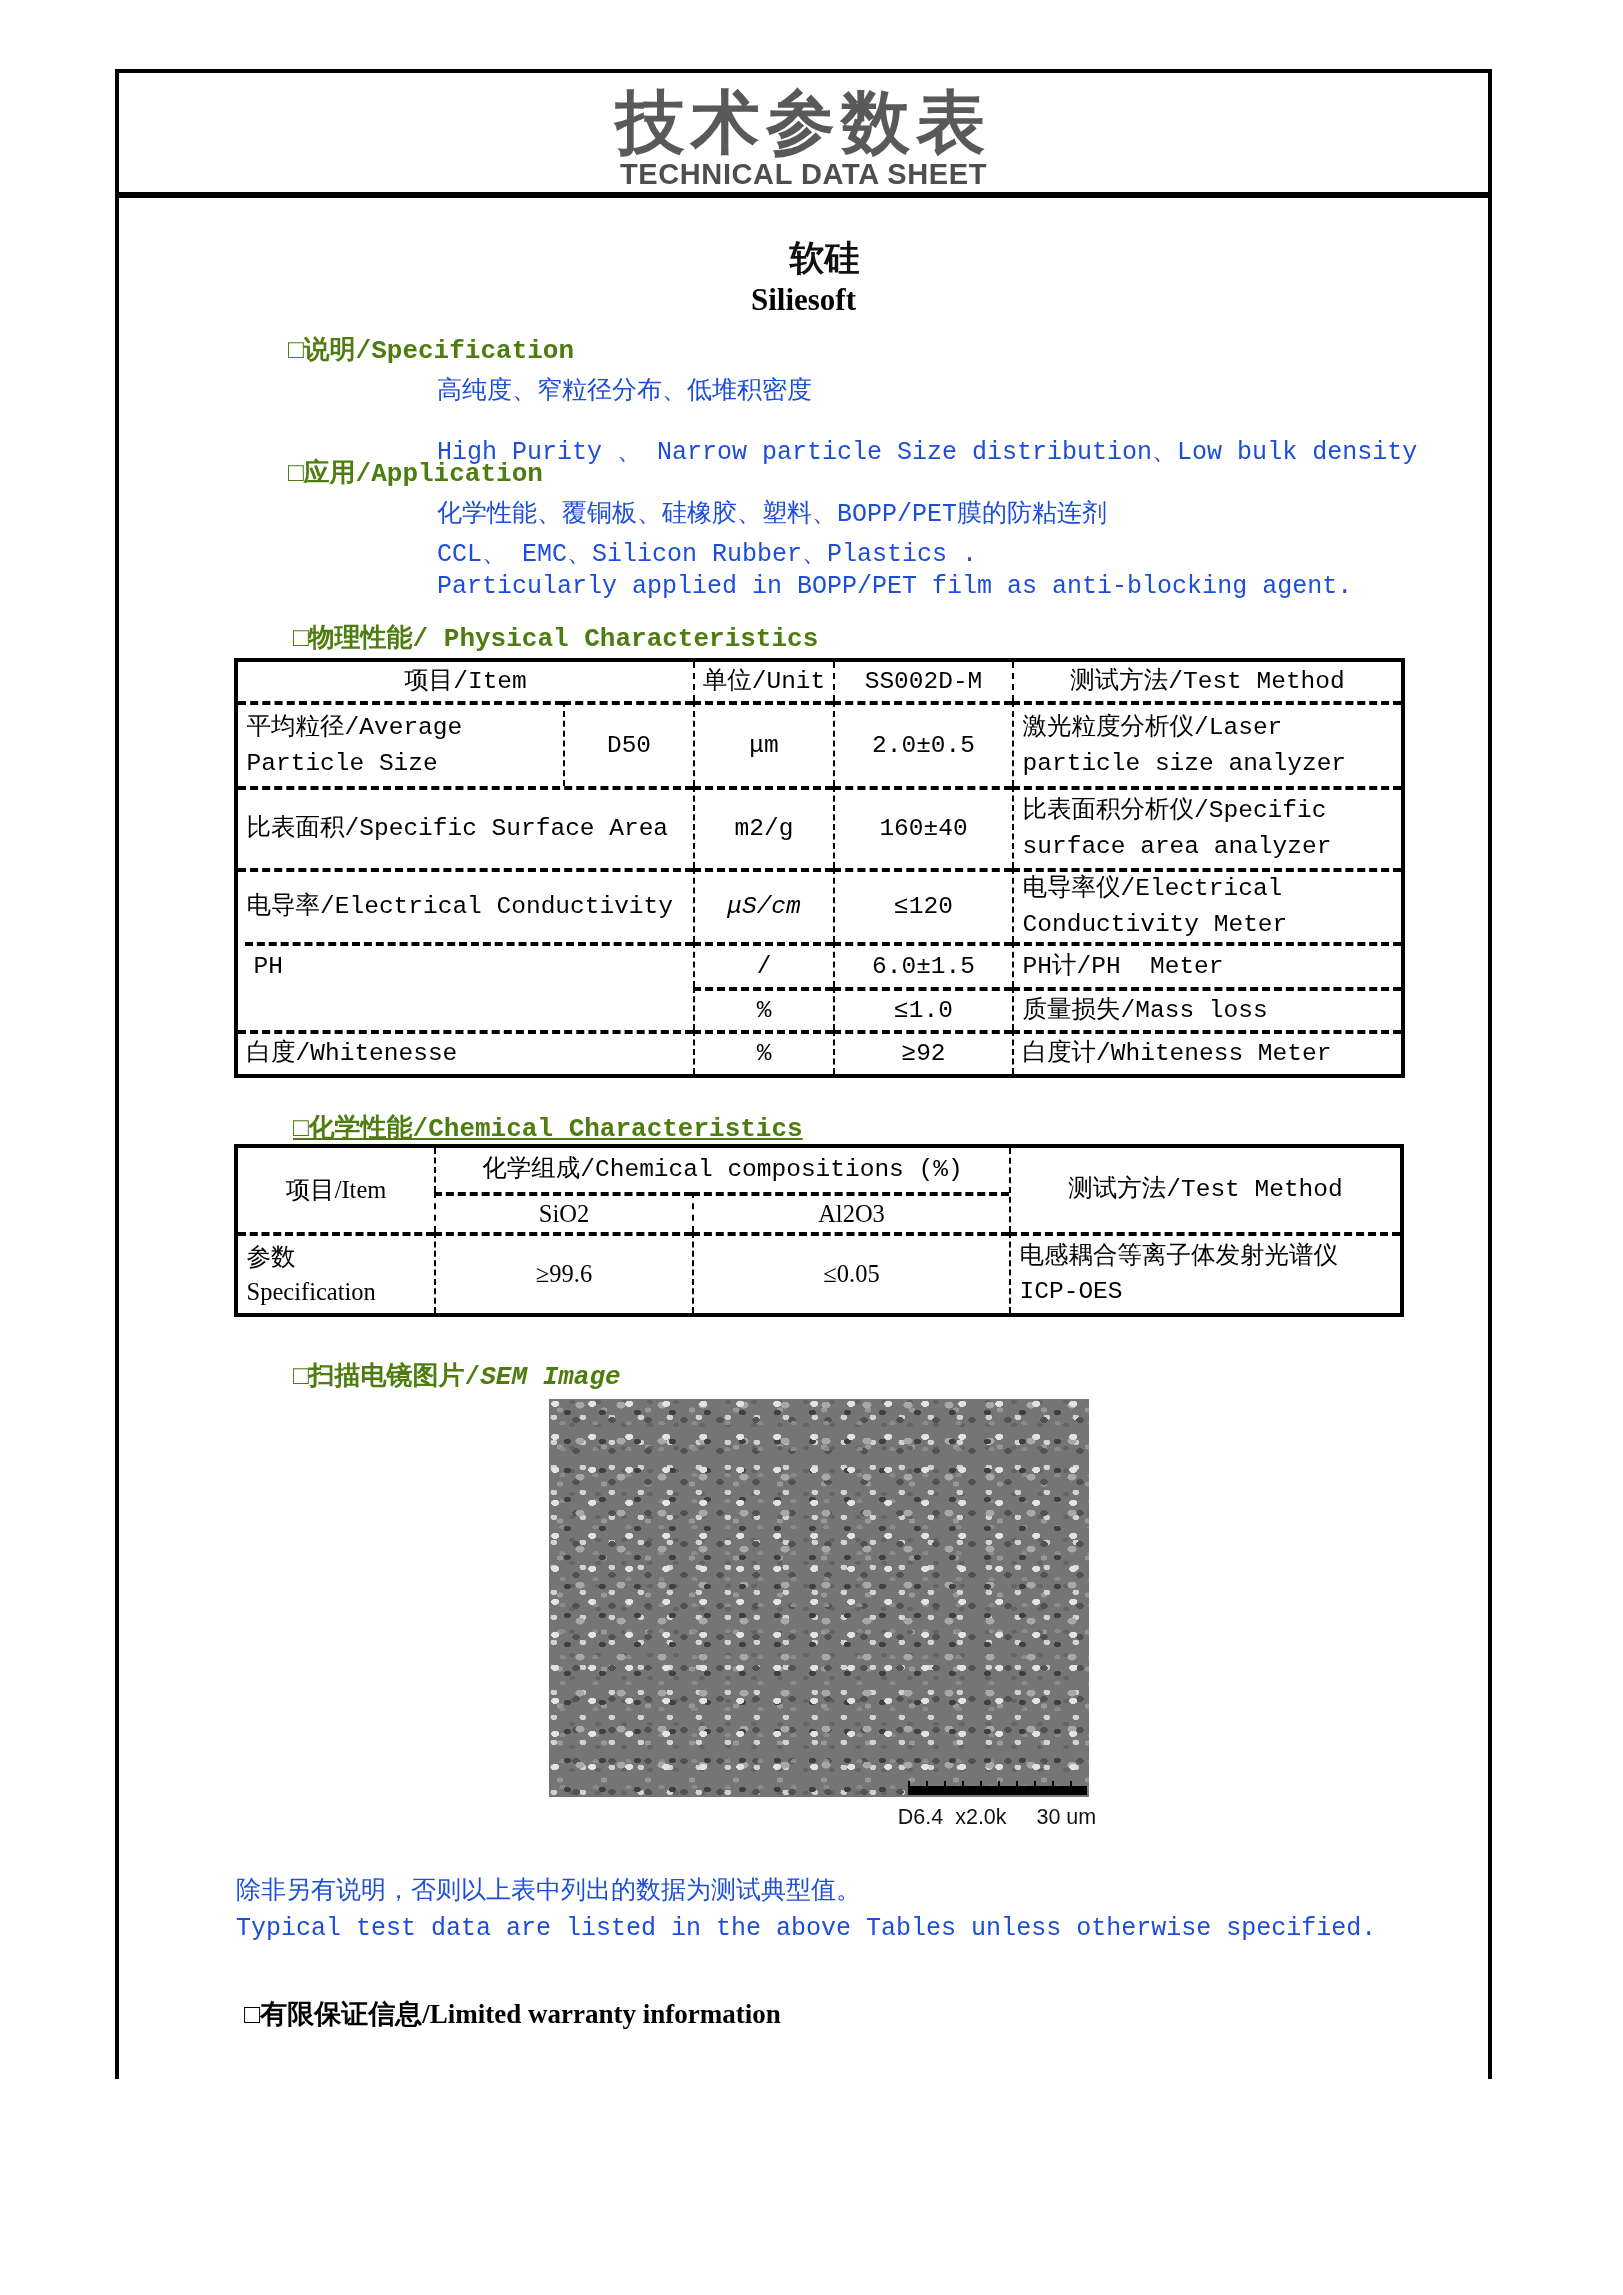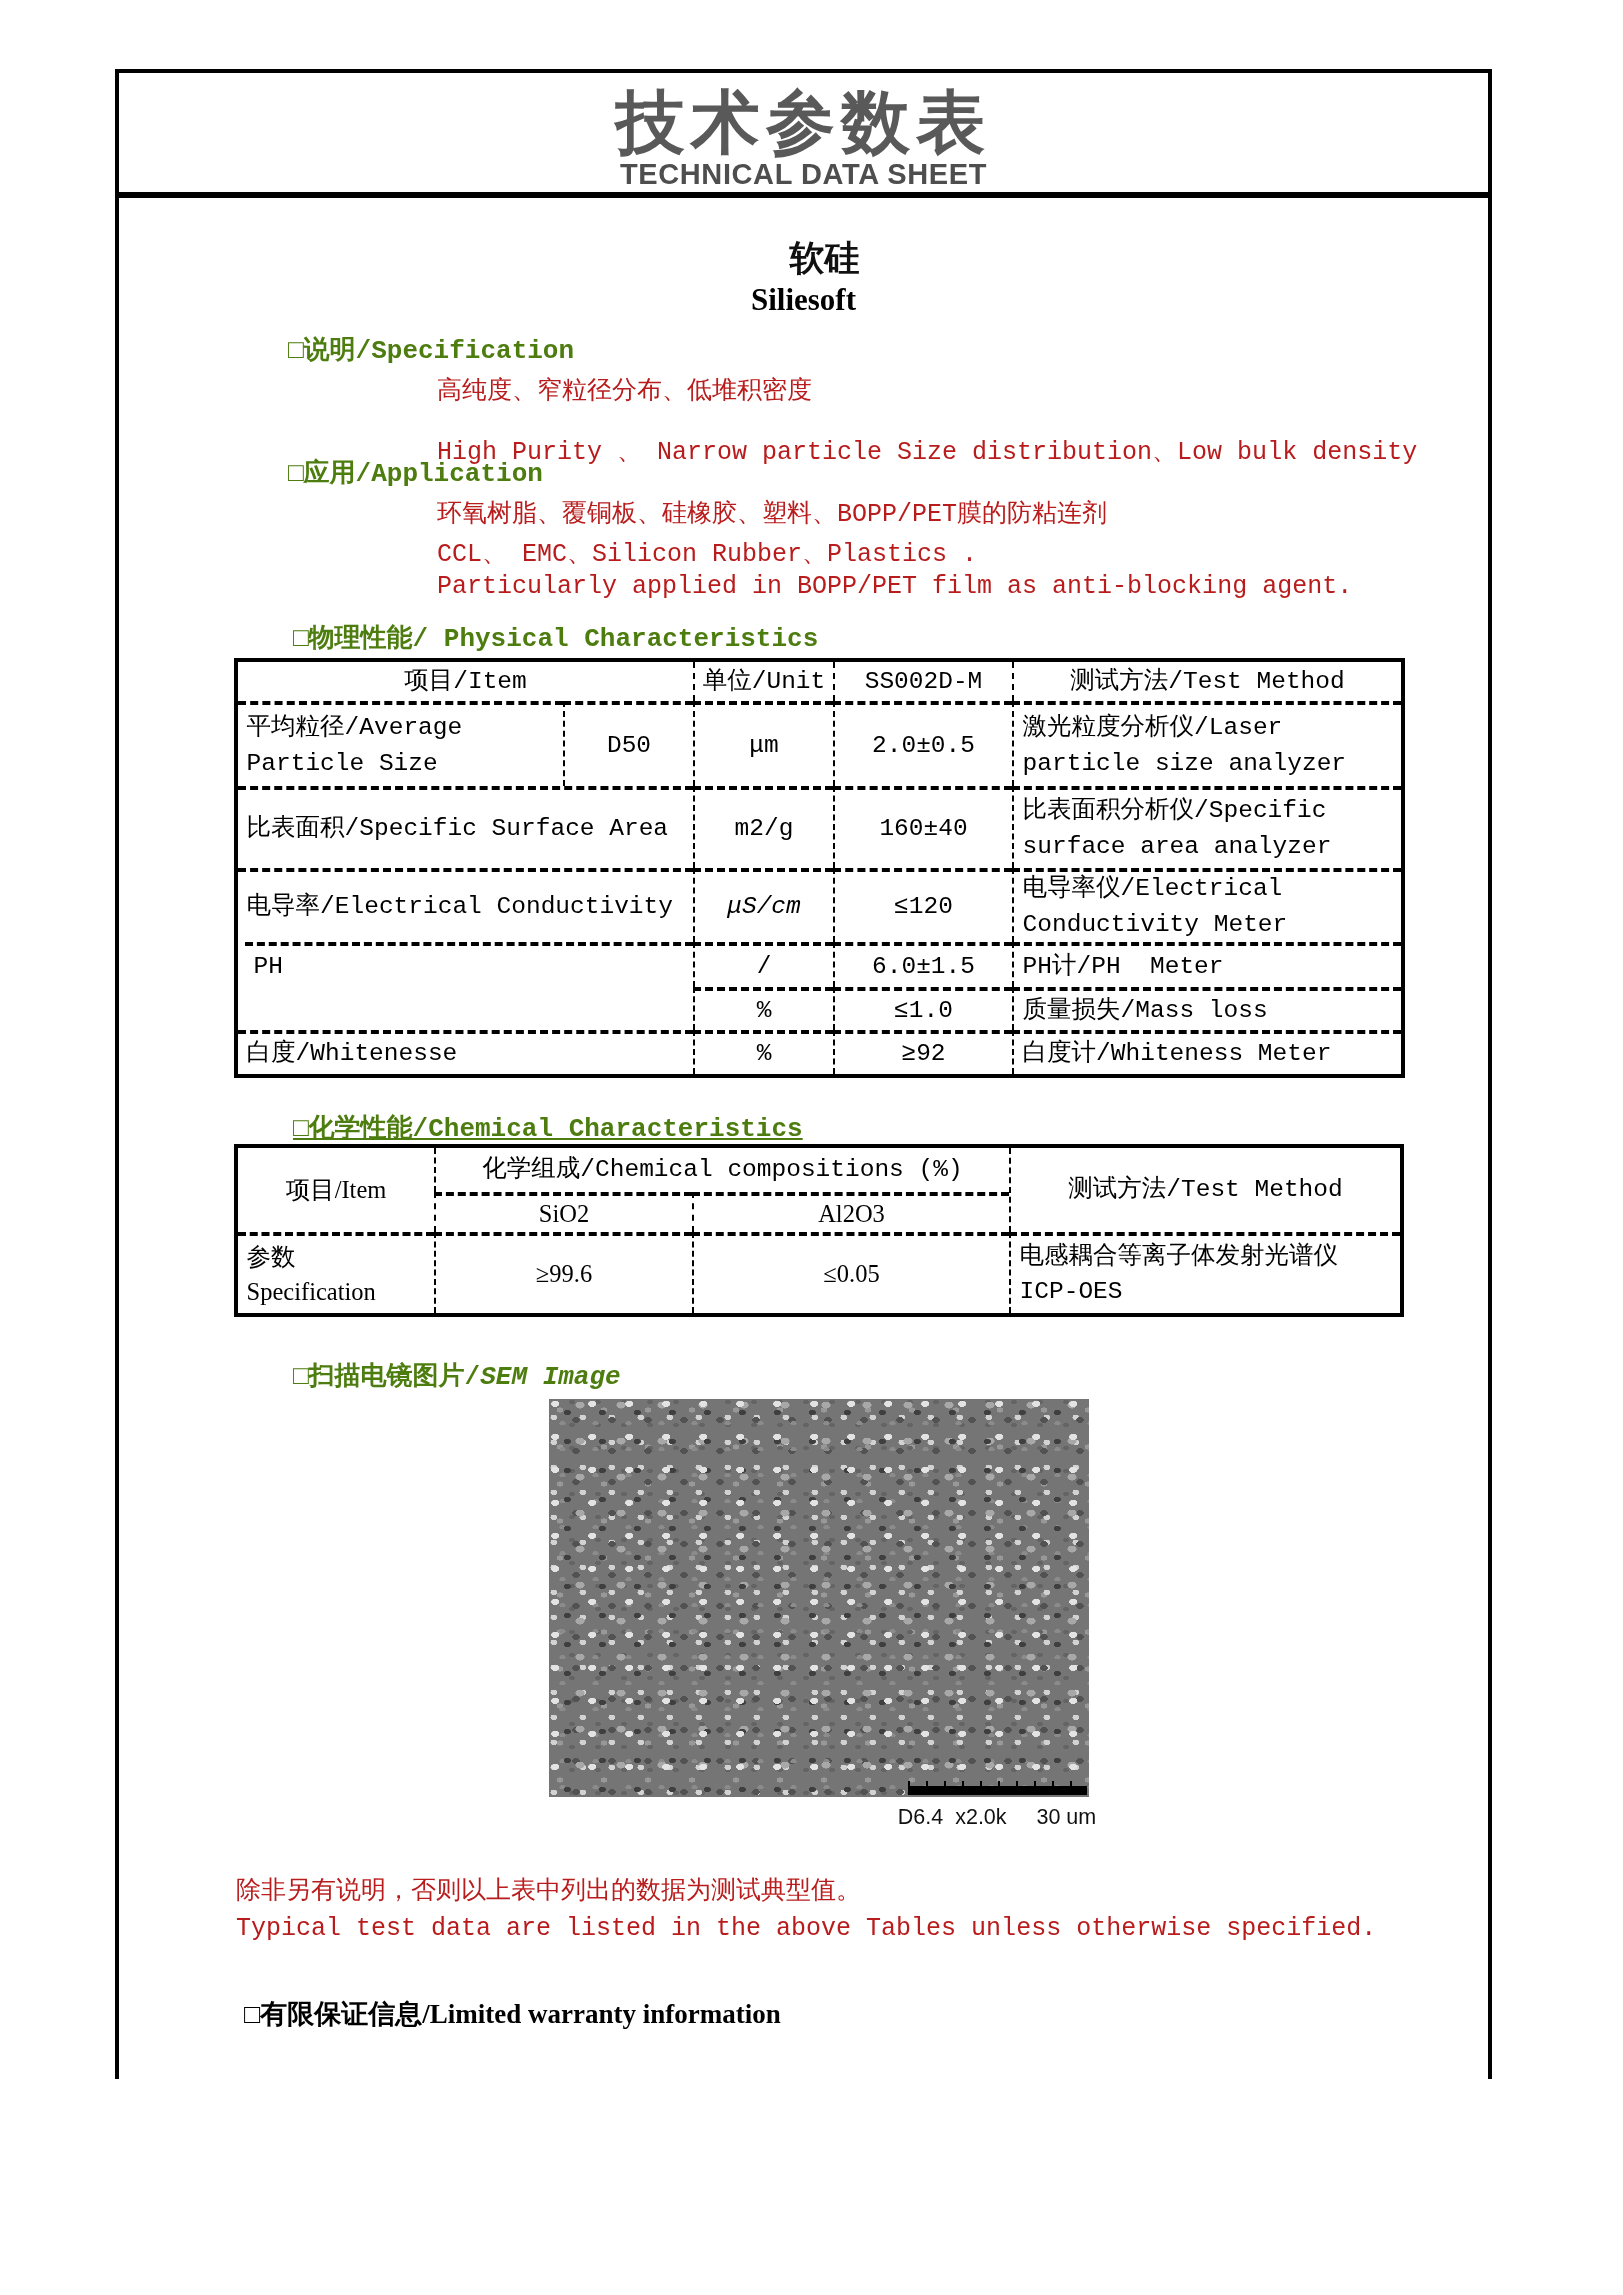--- a/index.html
+++ b/index.html
@@ -39,21 +39,21 @@
   }
   .product-en{
     left:115px;top:282px;width:1377px;text-align:center;
     font-family:"Liberation Serif","DejaVu Serif",serif;
     font-size:31px;font-weight:700;color:#000;white-space:nowrap;
   }
 
   .sec-heading{
     font-size:26px;font-weight:700;color:#4d7c0f;white-space:nowrap;padding-left:46px;
   }
-  .body-line{font-size:25px;color:#b91c1c;white-space:nowrap;text-align:right;}
+  .body-line{font-size:25px;color:#1d4ed8;white-space:nowrap;text-align:right;}
 
   .h-spec{left:242px;top:332px;}
   .spec-cn{left:437px;top:373px;}
   .spec-en{left:437px;top:434px;}
   .h-app{left:242px;top:455px;}
   .app-cn{left:437px;top:496px;}
   .app-en1{left:437px;top:536px;}
   .app-en2{left:437px;top:572px;}
   .h-phys{left:247px;top:620px;}
   .h-chem{left:247px;top:1110px;text-decoration:underline;}
@@ -134,21 +134,21 @@
   <div class="abs thick-divider"></div>
 
   <div class="abs product-cn">软硅</div>
   <div class="abs product-en">Siliesoft</div>
 
   <div class="abs sec-heading h-spec">□说明/Specification</div>
   <div class="abs body-line spec-cn">高纯度、窄粒径分布、低堆积密度</div>
   <div class="abs body-line spec-en">High Purity 、 Narrow particle Size distribution、Low bulk density</div>
 
   <div class="abs sec-heading h-app">□应用/Application</div>
-  <div class="abs body-line app-cn">环氧树脂、覆铜板、硅橡胶、塑料、BOPP/PET膜的防粘连剂</div>
+  <div class="abs body-line app-cn">化学性能、覆铜板、硅橡胶、塑料、BOPP/PET膜的防粘连剂</div>
   <div class="abs body-line app-en1">CCL、 EMC、Silicon Rubber、Plastics .</div>
   <div class="abs body-line app-en2">Particularly applied in BOPP/PET film as  anti-blocking agent.</div>
 
   <div class="abs sec-heading h-phys">□物理性能/ Physical Characteristics</div>
 
   <div class="abs phys-table">
 
     <div class="cell center" style="grid-column:1/3;grid-row:1;">项目/Item</div>
     <div class="cell center bl" style="grid-column:3;grid-row:1;">单位/Unit</div>
     <div class="cell center bl" style="grid-column:4;grid-row:1;">SS002D-M</div>

